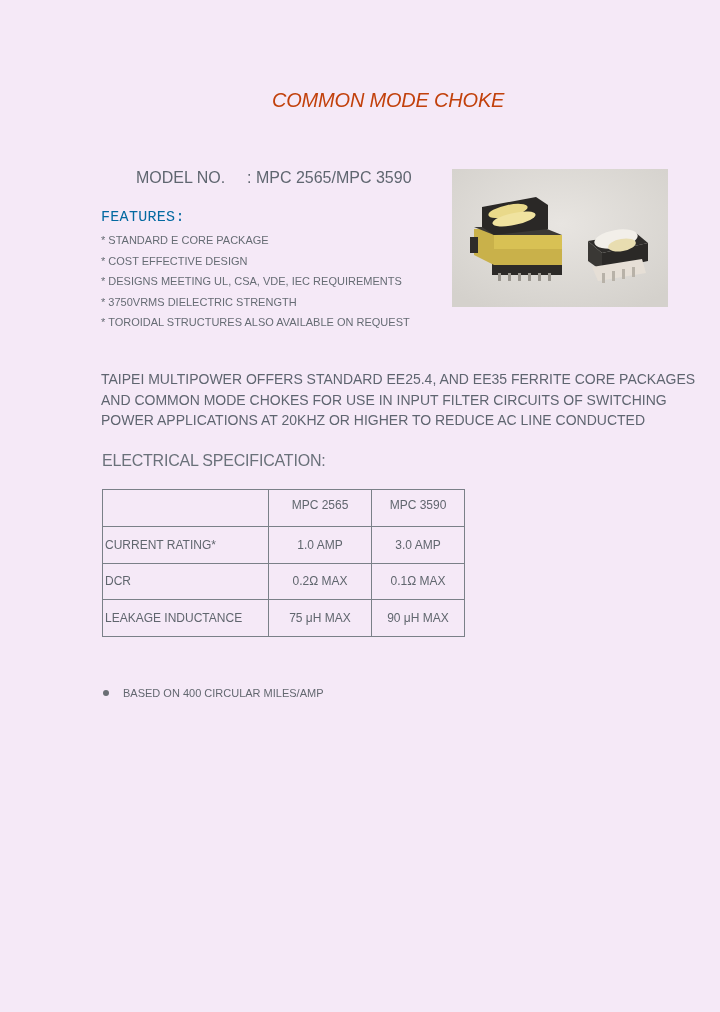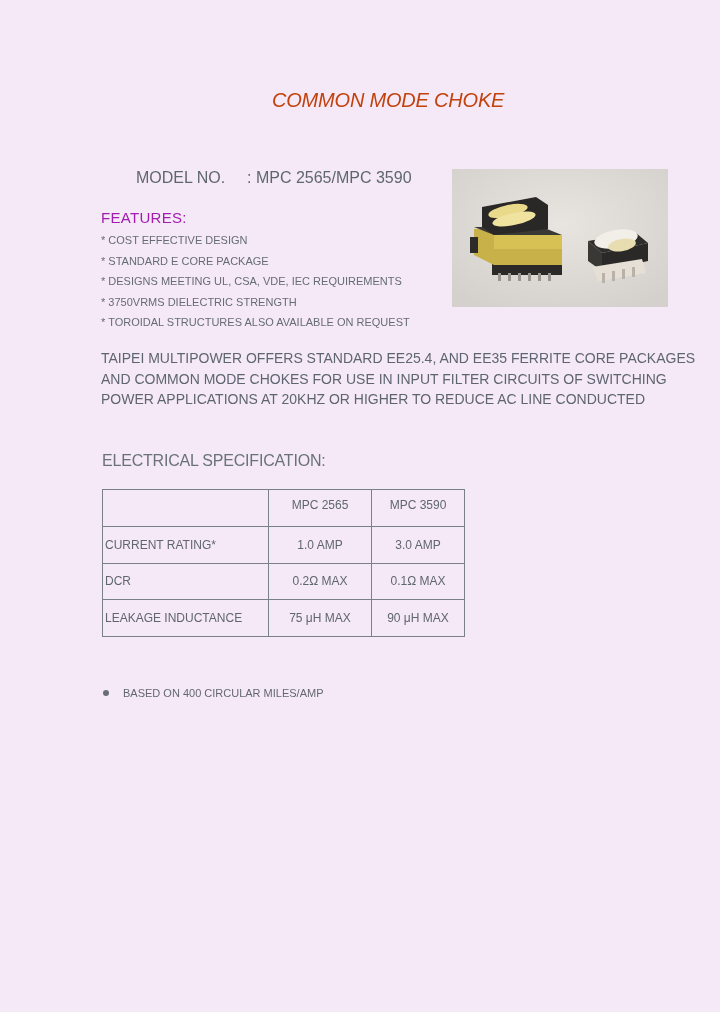--- a/index.html
+++ b/index.html
@@ -30,22 +30,23 @@
       top: 169px;
       font-size: 16px;
       color: #5f6670;
       white-space: nowrap;
     }
     .model .label { display: inline-block; width: 111px; margin-left: 35px; }
     .features-heading {
       left: 101px;
       top: 209px;
       font-size: 15px;
-      color: #a21caf;
+      color: #0369a1;
       letter-spacing: 0.3px;
+      font-family: Liberation Mono, monospace;
     }
     .features {
       left: 101px;
       top: 232px;
       margin: 0;
       padding: 0;
       list-style: none;
       font-size: 11px;
       color: #666c74;
     }
@@ -57,21 +58,21 @@
     .photo {
       left: 452px;
       top: 169px;
       width: 216px;
       height: 138px;
       background: #dfdcd8;
       overflow: hidden;
     }
     .para {
       left: 101px;
-      top: 348px;
+      top: 369px;
       width: 600px;
       font-size: 14px;
       line-height: 20.5px;
       color: #5f6570;
       margin: 0;
     }
     .para span { display: block; white-space: nowrap; }
     .spec-heading {
       left: 102px;
       top: 452px;
@@ -120,22 +121,22 @@
 
 <div class="abs title">COMMON MODE CHOKE</div>
 
 <div class="abs model">
   <span class="label">MODEL NO.</span><span>: MPC 2565/MPC 3590</span>
 </div>
 
 <div class="abs features-heading">FEATURES:</div>
 
 <ul class="abs features">
+  <li>* STANDARD E CORE PACKAGE</li>
   <li>* COST EFFECTIVE DESIGN</li>
-  <li>* STANDARD E CORE PACKAGE</li>
   <li>* DESIGNS MEETING UL, CSA, VDE, IEC REQUIREMENTS</li>
   <li>* 3750VRMS DIELECTRIC STRENGTH</li>
   <li>* TOROIDAL STRUCTURES ALSO AVAILABLE ON REQUEST</li>
 </ul>
 
 <div class="abs photo">
   <svg width="216" height="138" viewBox="0 0 216 138">
     <defs>
       <radialGradient id="bg" cx="50%" cy="40%" r="70%">
         <stop offset="0%" stop-color="#e8e5e1"></stop>

